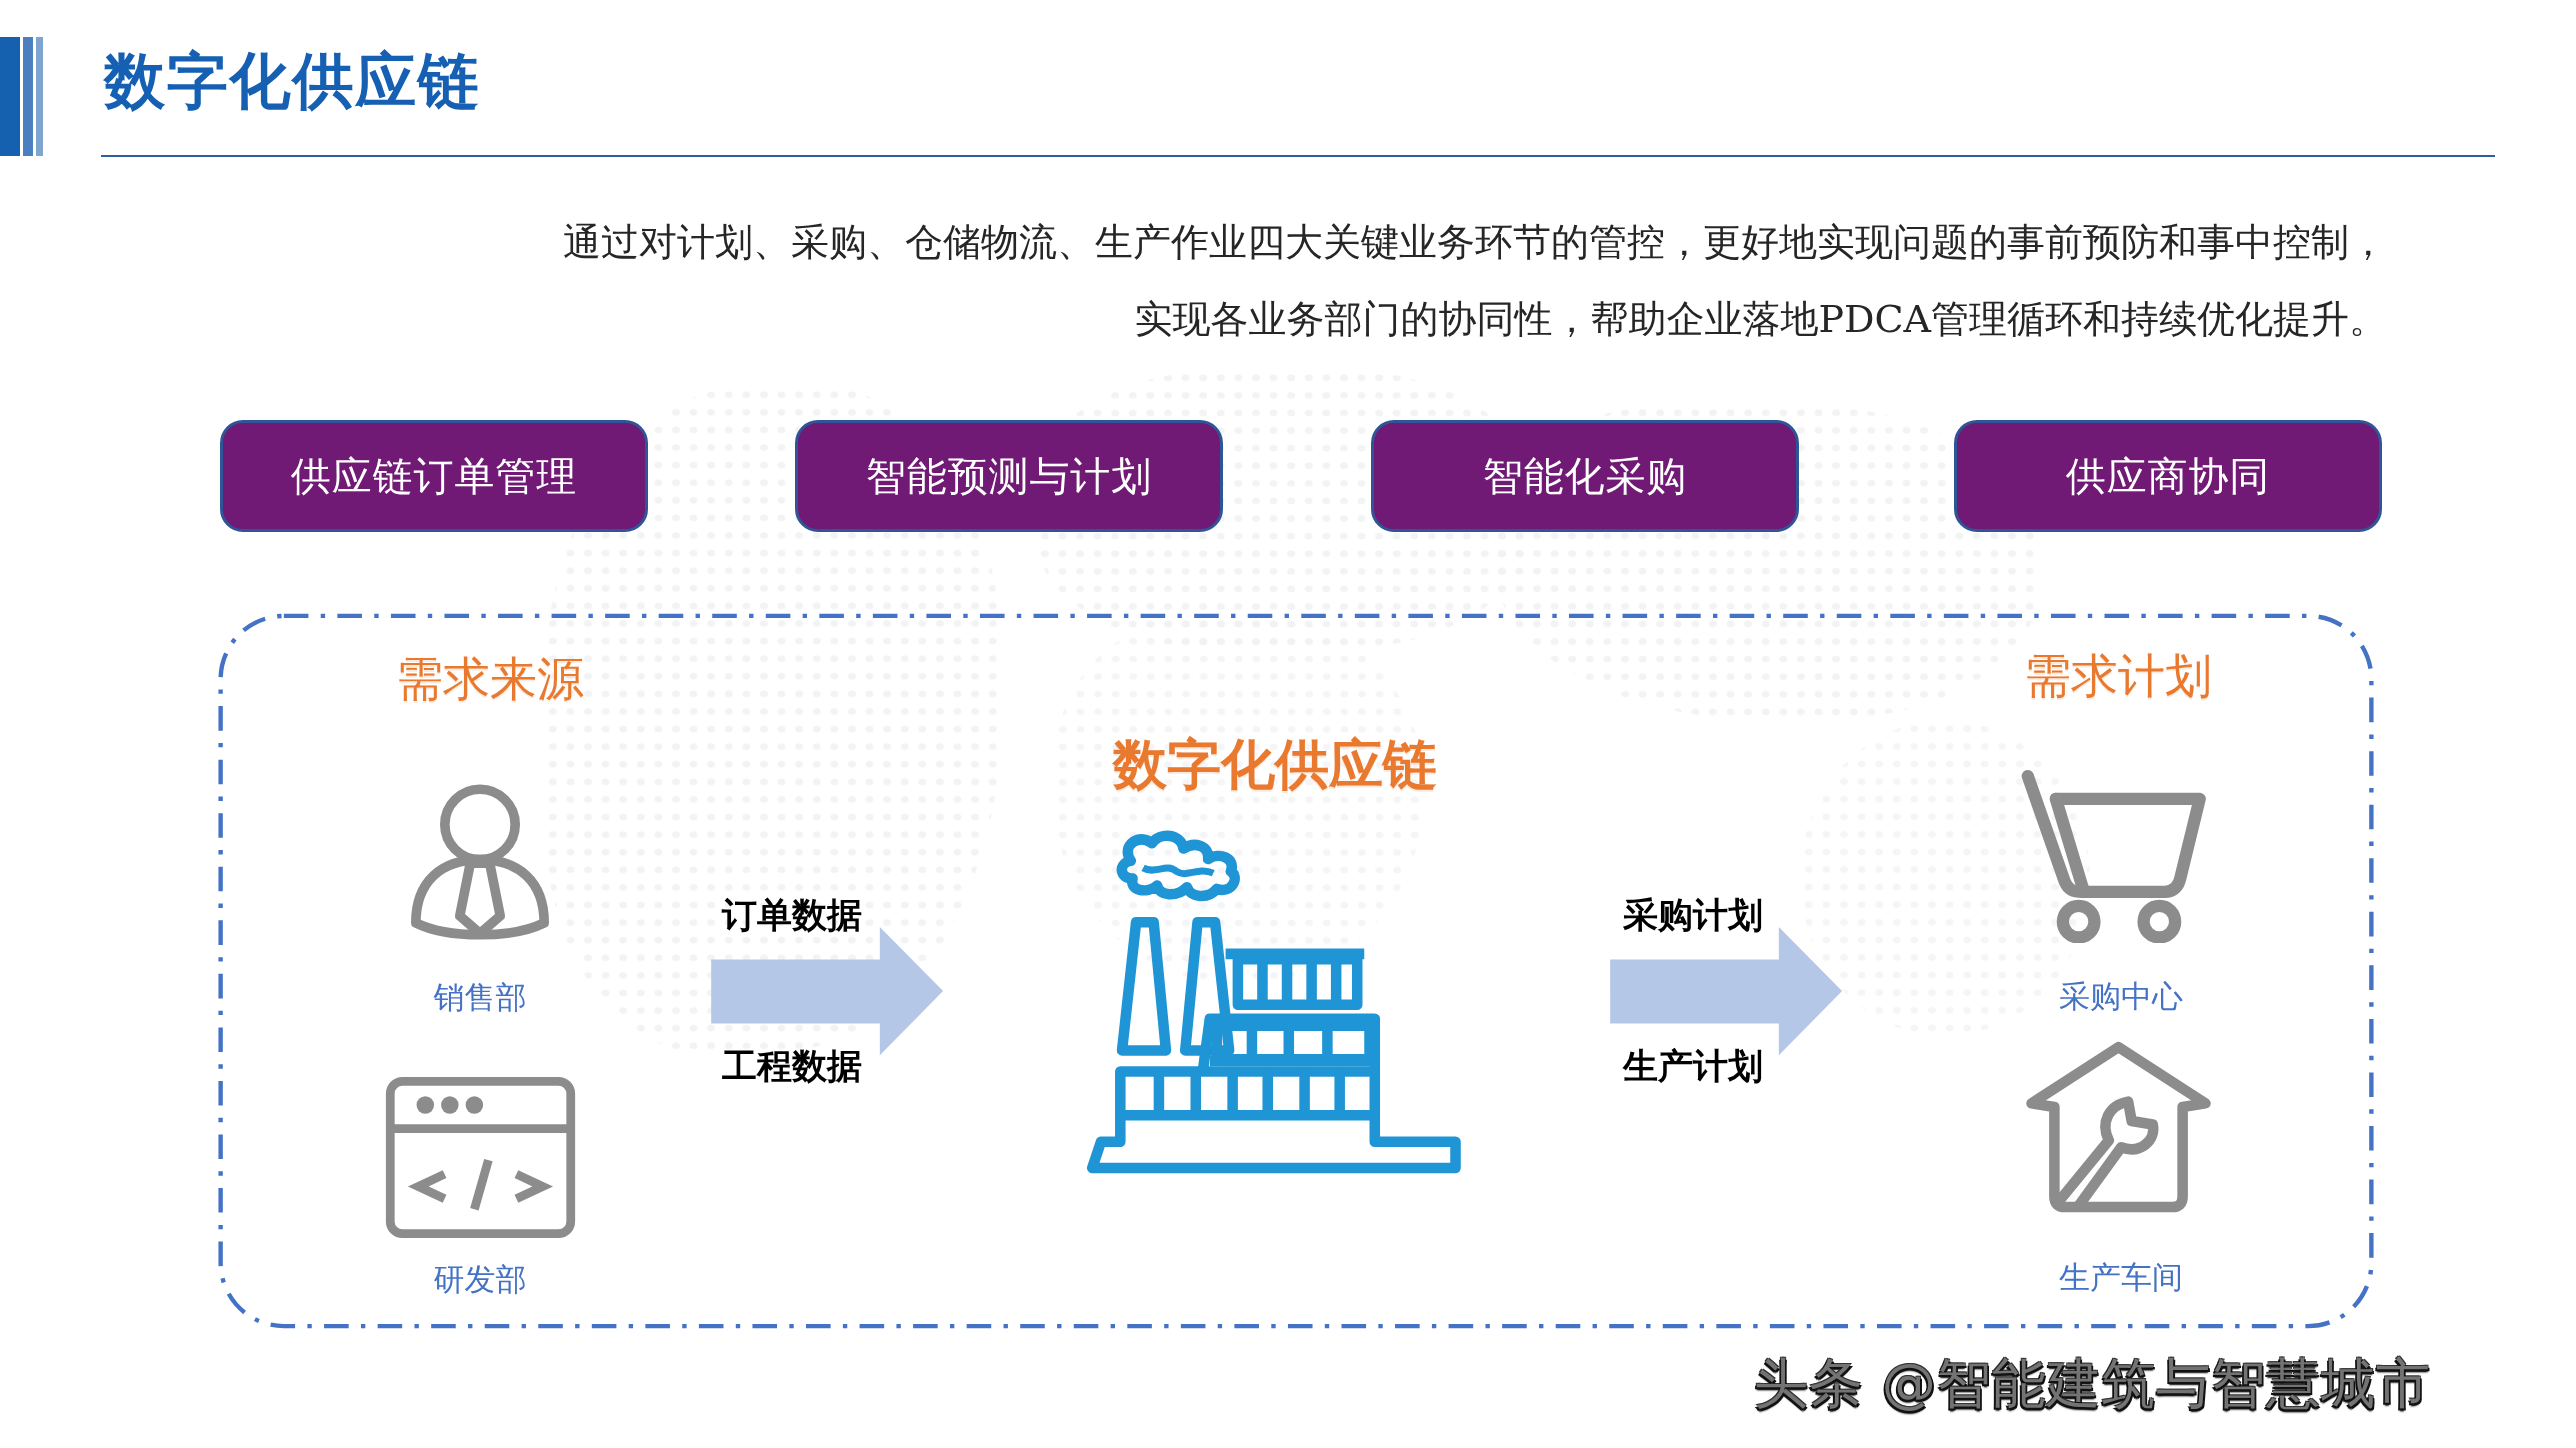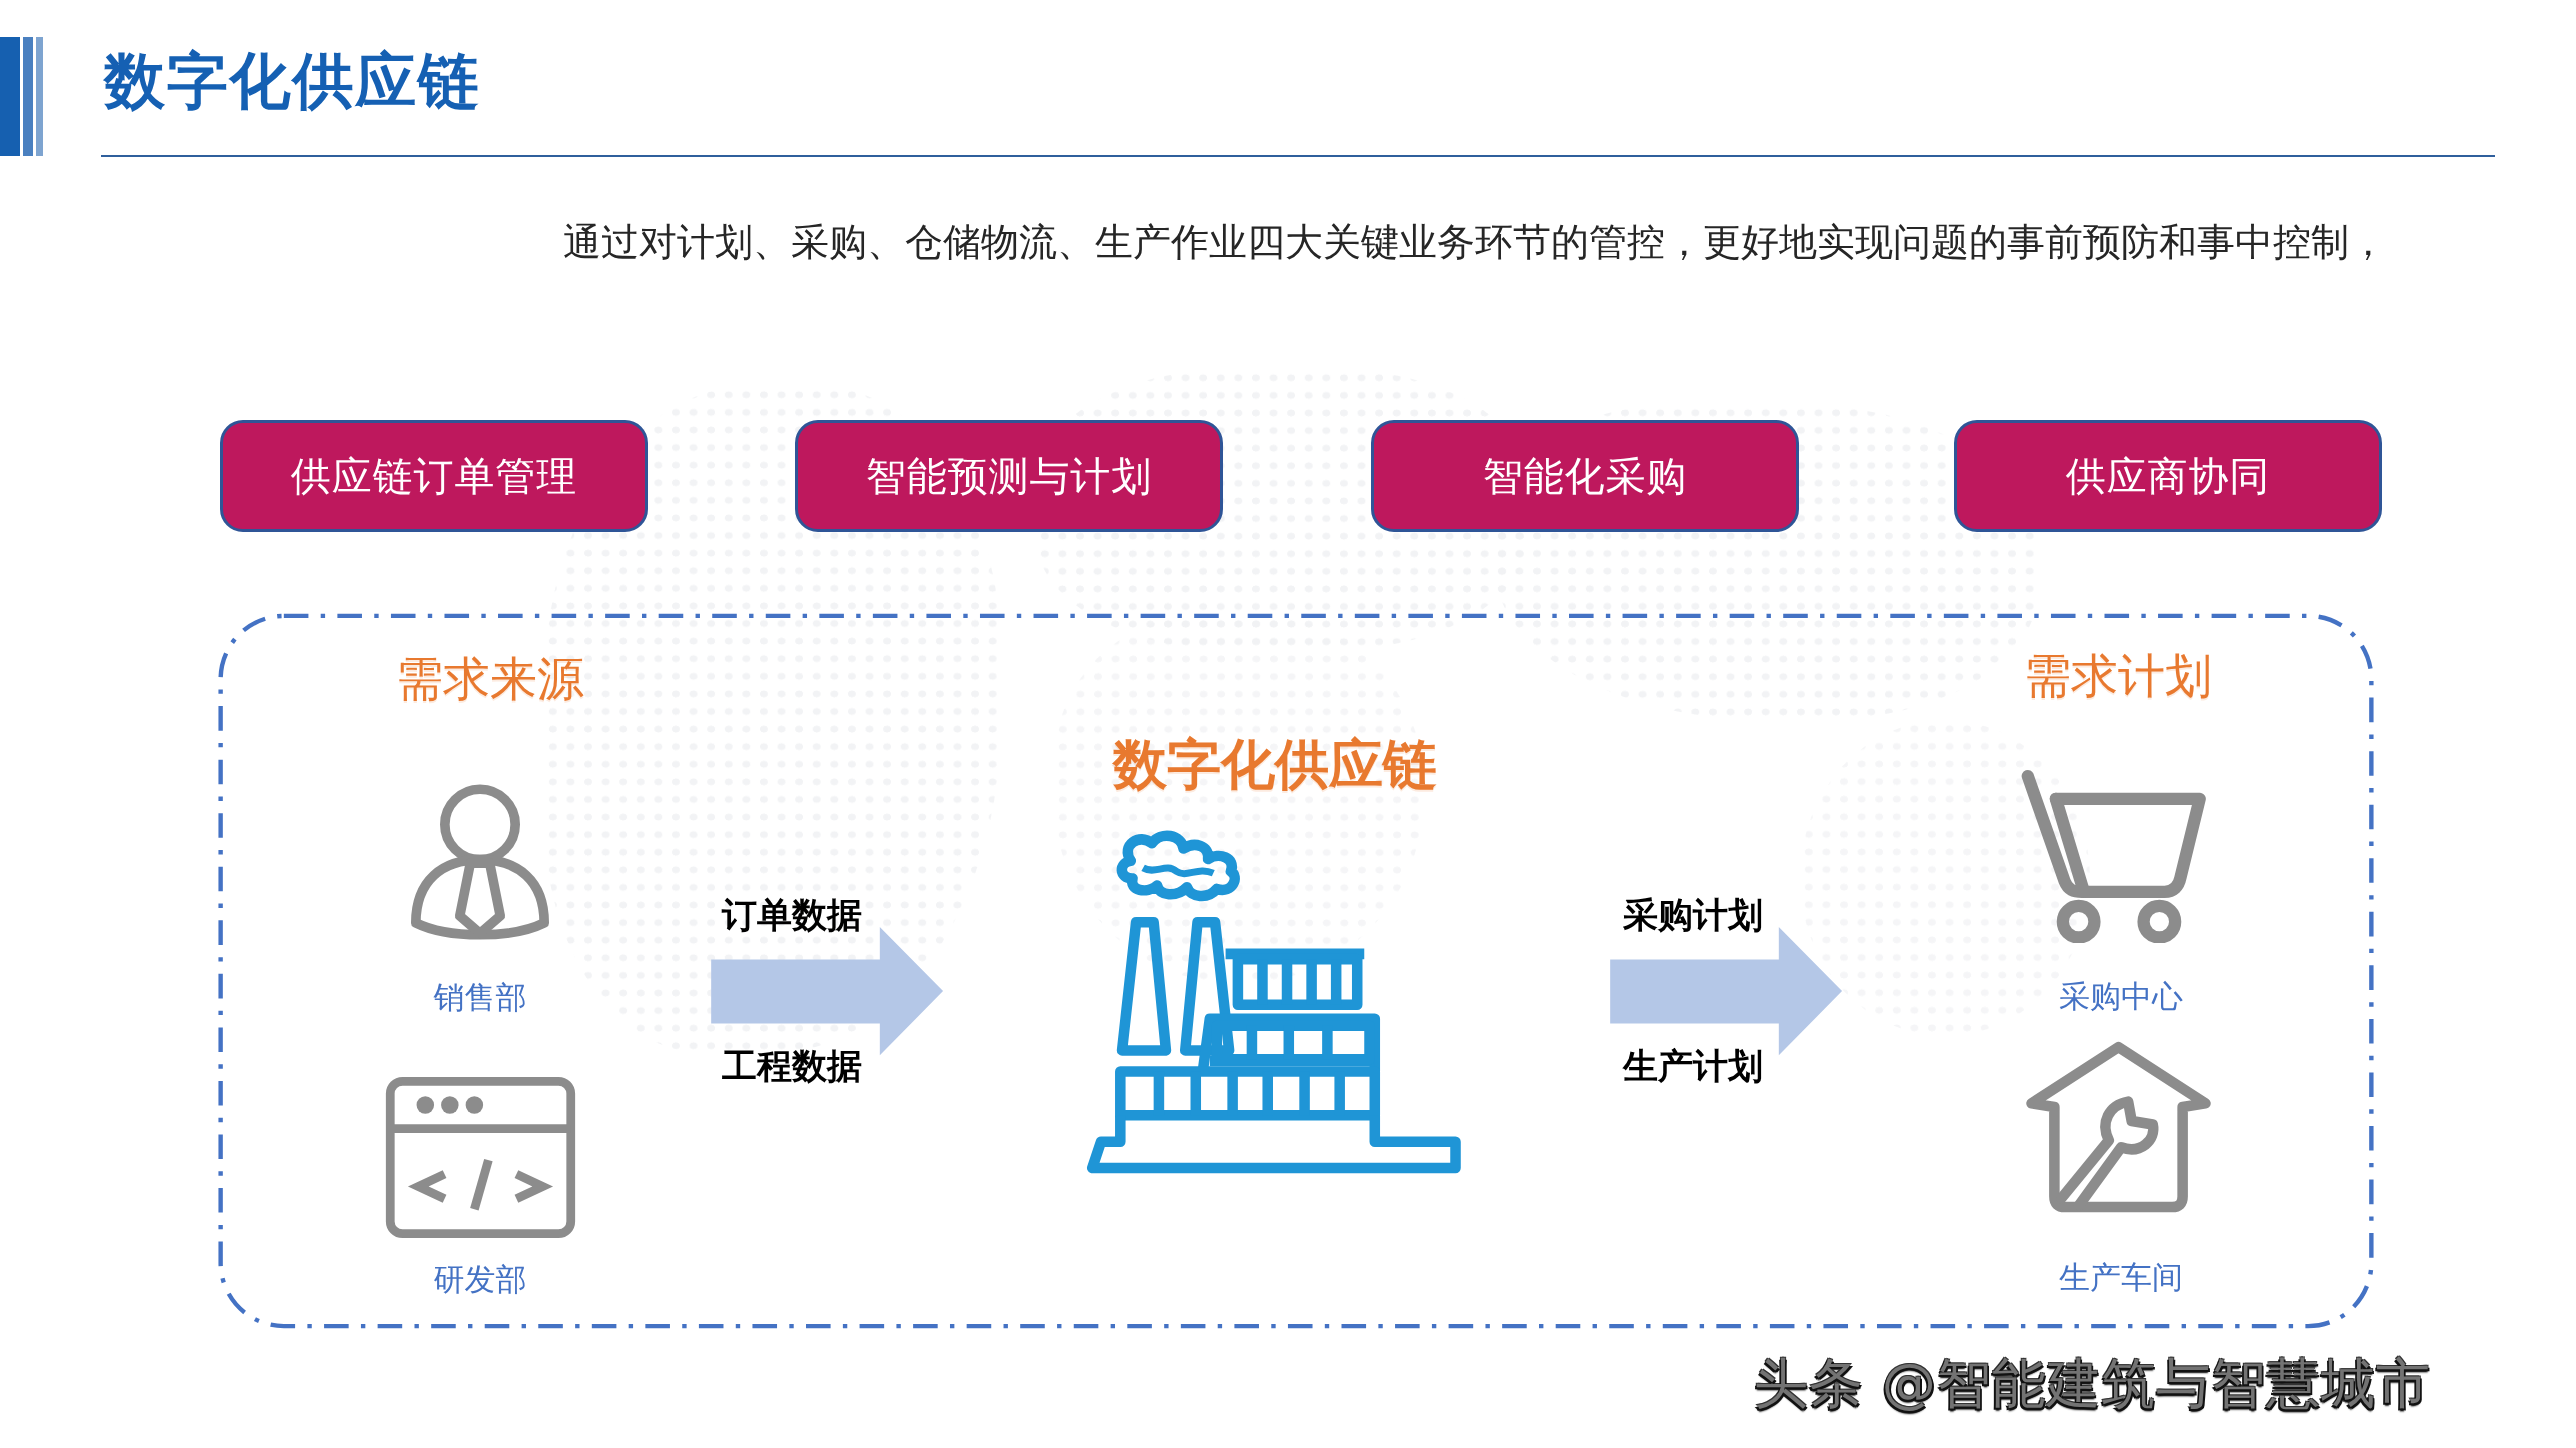--- a/index.html
+++ b/index.html
@@ -30,21 +30,21 @@
   .para {
     left: 227px; top: 204px; width: 2160px;
     font-family: "DejaVu Serif", "Liberation Serif", serif;
     font-size: 38px; line-height: 77px; color: #262626; text-align: right;
   }
   .para .l1 { display: block; text-indent: 83px; white-space: nowrap; }
   .para .l2 { display: block; white-space: nowrap; }
 
   .module-btn {
     position: absolute; top: 420px; width: 428px; height: 112px;
-    background: #be185d; border: 3.5px solid #2f5597; border-radius: 23px;
+    background: #701a75; border: 3.5px solid #2f5597; border-radius: 23px;
     color: #ffffff; font-size: 40px; font-family: "DejaVu Serif", serif;
     display: flex; align-items: center; justify-content: center;
     letter-spacing: 0.9px;
   }
 
   .frame {
     left: 218px; top: 613px; width: 2156px; height: 716px;
   }
 
   .heading-orange {
@@ -84,20 +84,21 @@
 <div class="dots" style="left:1800px; top:720px; width:290px; height:316px; opacity:0.7; border-radius:50%;"></div>
 
 <div class="abs bar1"></div>
 <div class="abs bar2"></div>
 <div class="abs bar3"></div>
 <div class="abs title">数字化供应链</div>
 <div class="abs title-rule"></div>
 
 <div class="abs para">
   <span class="l1">通过对计划、采购、仓储物流、生产作业四大关键业务环节的管控，更好地实现问题的事前预防和事中控制，</span>
+  <span class="l2">实现各业务部门的协同性，帮助企业落地PDCA管理循环和持续优化提升。</span>
 </div>
 
 <div class="module-btn" style="left:220px;">
   <span>供应链订单管理</span>
 </div>
 <div class="module-btn" style="left:795px;">
   <span>智能预测与计划</span>
 </div>
 <div class="module-btn" style="left:1371px;">
   <span>智能化采购</span>

